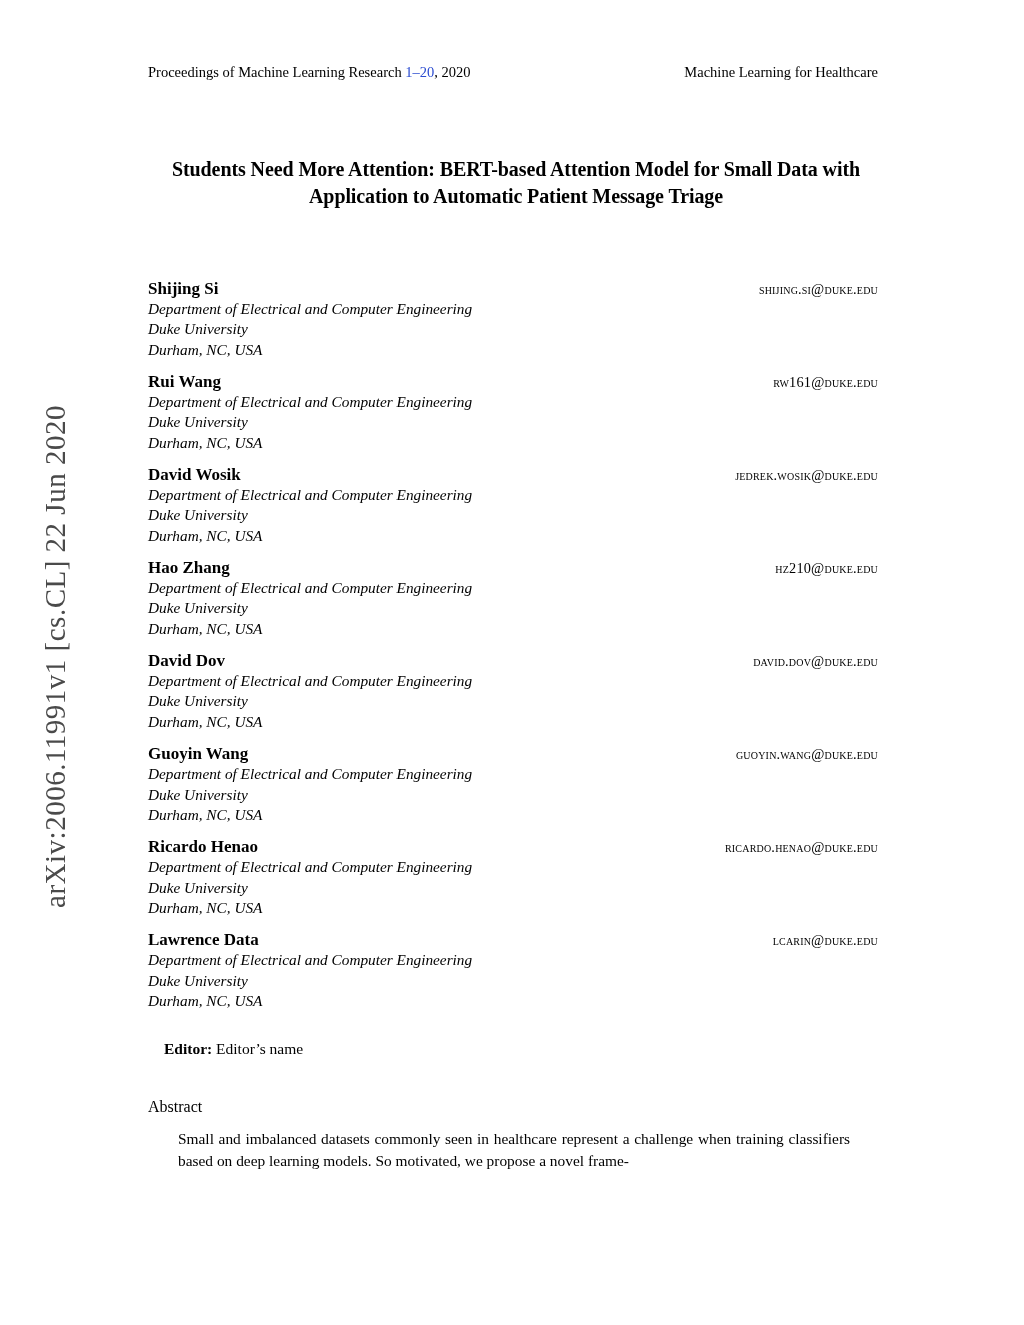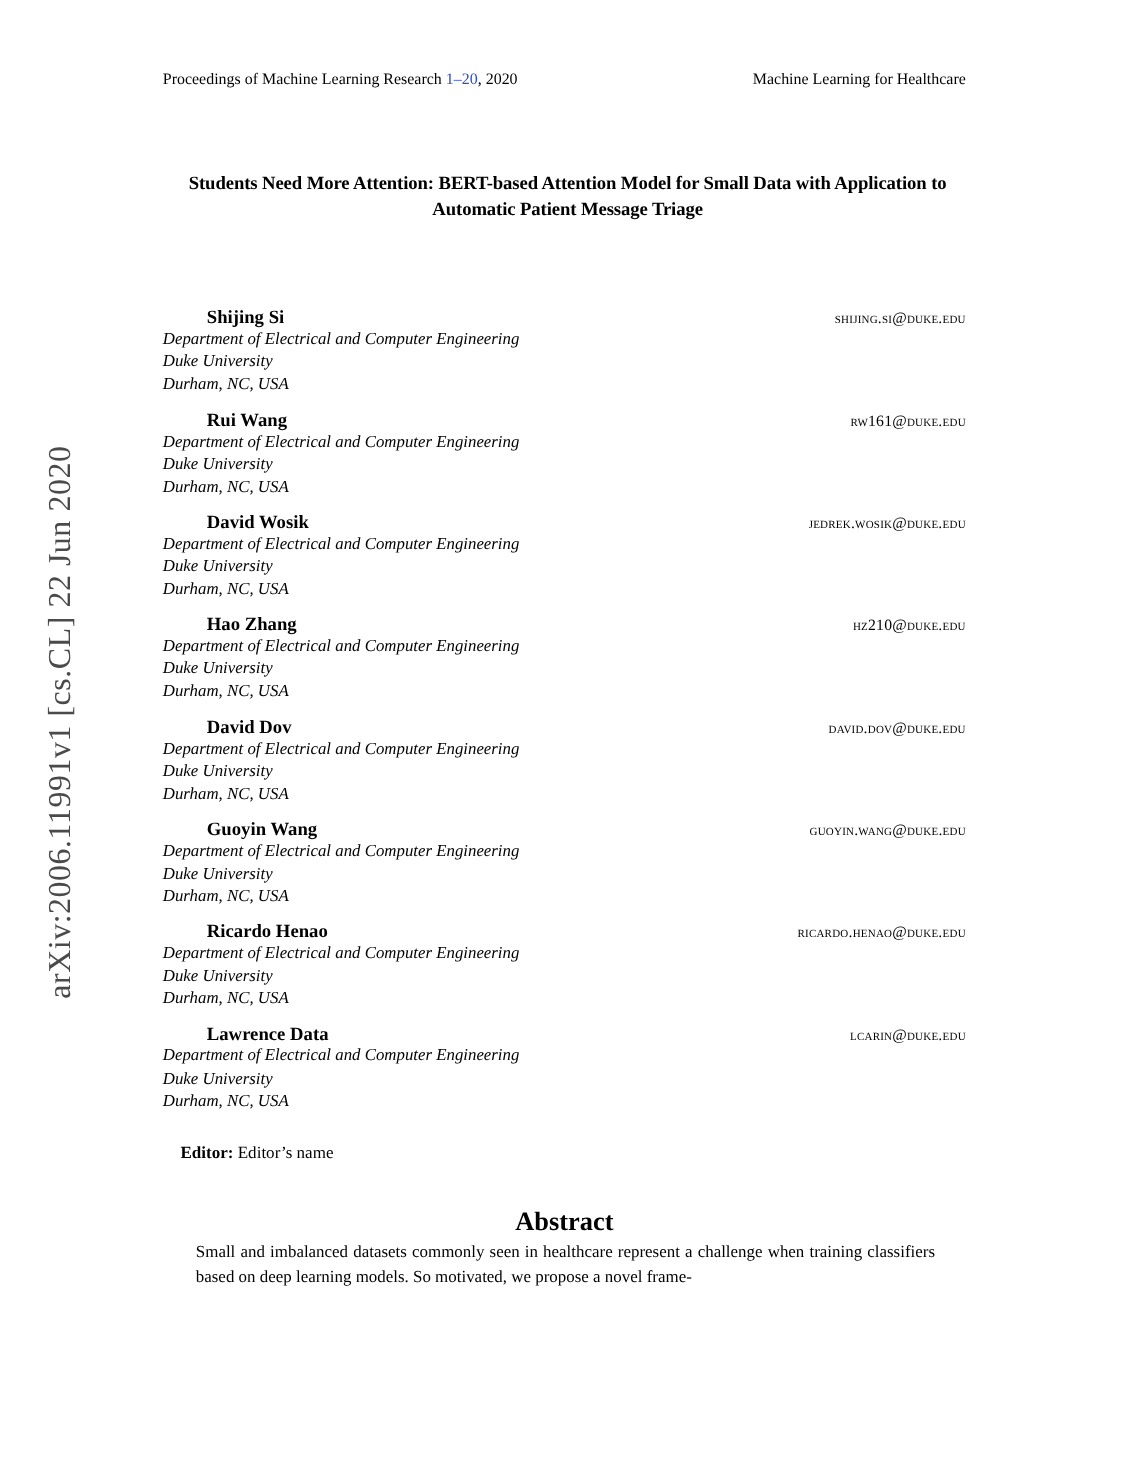--- a/index.html
+++ b/index.html
@@ -54,42 +54,41 @@
   .running-head .left { white-space: nowrap; }
   .running-head .right { white-space: nowrap; margin-left: 12px; }
   .pagerange { color: #2a4bd0; }
 
   .title {
     position: absolute;
     top: 156px;
     left: 18px;
     width: 700px;
     text-align: center;
-    font-size: 17px;
+    font-size: 20px;
     font-weight: bold;
     line-height: 1.34;
     letter-spacing: -0.1px;
   }
 
   
   .authors {
     position: absolute;
     top: 279px;
     left: 0;
     width: 730px;
   }
   .author-block {
     margin-bottom: 12px;
     position: relative;
   }
   .author-line {
     display: flex;
     justify-content: space-between;
     align-items: baseline;
-    margin-left: 40px;
   }
   .author-name {
     font-size: 17px;
     font-weight: bold;
   }
   .author-email {
     font-size: 14.3px;
     font-variant: small-caps;
     text-transform: lowercase;
     letter-spacing: 0.2px;
@@ -109,23 +108,22 @@
     font-size: 15.5px;
   }
   .editor b { font-weight: bold; }
 
   
   .abstract-head {
     position: absolute;
     top: 1098px;
     left: 0;
     width: 730px;
-    text-align: center;
-    font-size: 24px;
-    font-weight: bold;
+    font-size: 16px;
+    font-weight: normal;
   }
   .abstract-body {
     position: absolute;
     top: 1128px;
     left: 30px;
     width: 672px;
     font-size: 15.4px;
     line-height: 1.42;
     text-align: justify;
   }

